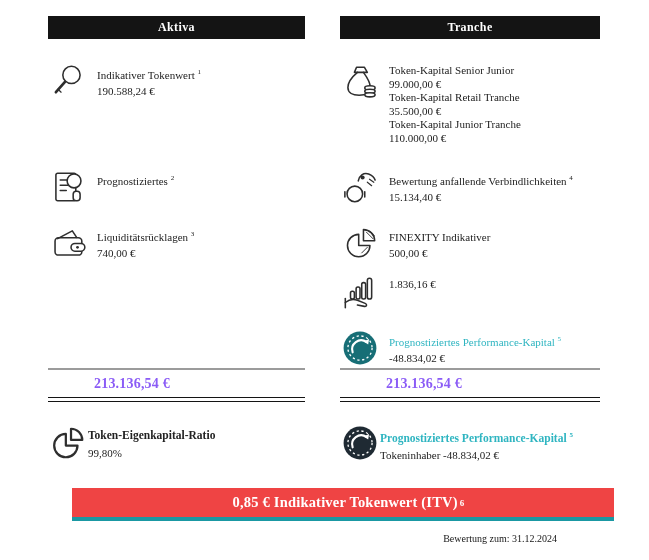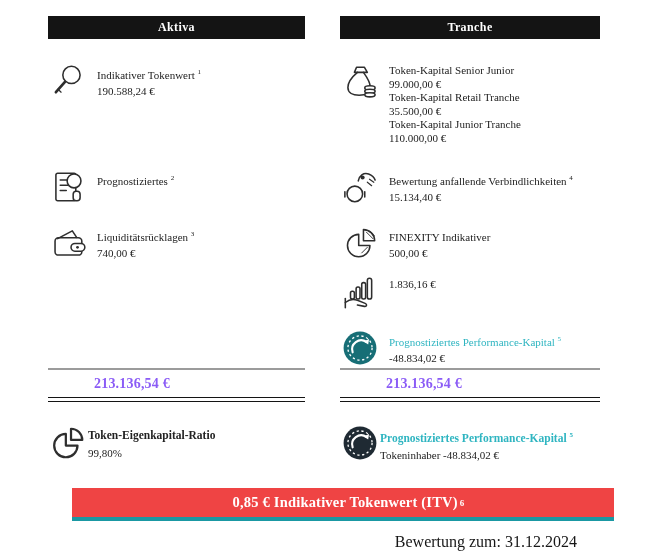--- a/index.html
+++ b/index.html
@@ -33,21 +33,21 @@
   .kpi .txt { padding-top:3px; line-height:17.5px; }
   .kpi .title { font-weight:bold; font-size:11.5px; white-space:nowrap; }
   .kpi .val { font-size:11px; }
 
   .banner { position:absolute; left:48px; top:488px; width:553px; height:29px;
             background:#ef4444; border-bottom:4px solid #1a98a3; color:#fff;
             font-weight:bold; font-size:14.5px; display:flex; align-items:center;
             justify-content:center; letter-spacing:.2px;margin-left:24px; }
   .banner sup { font-size:9px; margin-left:2px; }
 
-  .footer { position:absolute; right:37px; top:533px; font-size:16px; color:#161616; }
+  .footer { position:absolute; right:57px; top:533px; font-size:10px; color:#161616; }
 
   
   .oicon { fill:none; stroke:#2e2e2e; stroke-width:1.8; stroke-linecap:round; stroke-linejoin:round; }
 </style>
 </head>
 <body>
 
 <div class="page">
 
   <div class="col col-left">

